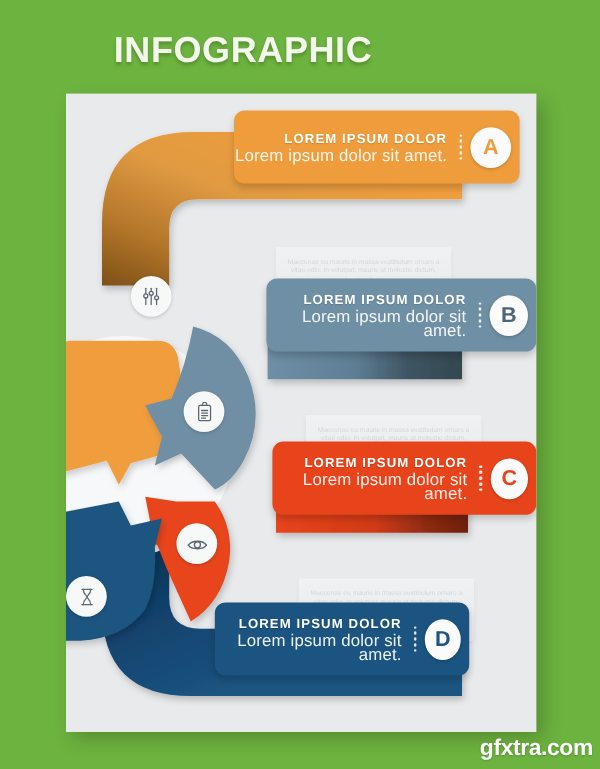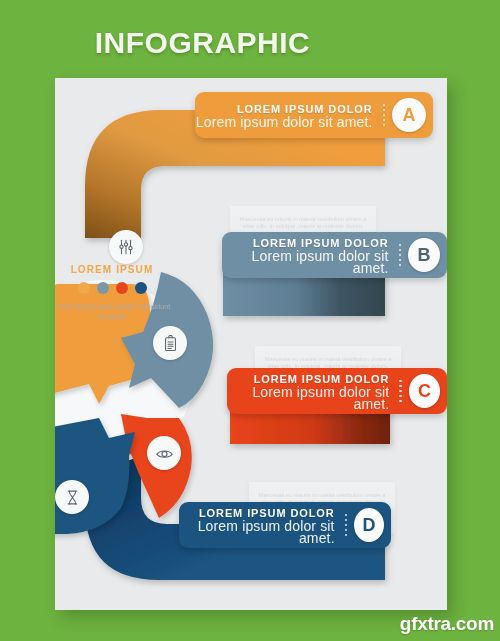--- a/index.html
+++ b/index.html
@@ -20,21 +20,21 @@
   
   #page{
     position:absolute;left:55px;top:78px;width:392px;height:532px;
     background:#e9eaec;
     box-shadow:6px 7px 14px rgba(20,40,10,.25);
     overflow:hidden;
   }
   
   
   .bar{
-    position:absolute;height:46px;border-radius:9px;
+    position:absolute;height:61px;border-radius:9px;
     display:flex;align-items:center;justify-content:flex-end;
     box-shadow:0 3px 6px rgba(0,0,0,.18);
   }
   .bar-txt{text-align:right;color:#fff;padding-right:6px;}
   .bar-title{font-size:11px;font-weight:bold;letter-spacing:.9px;line-height:13px;
              text-shadow:0 1px 1px rgba(0,0,0,.15);}
   .bar-sub{font-size:14px;line-height:12px;opacity:.92;letter-spacing:.15px;}
   .dots{display:flex;flex-direction:column;gap:2.5px;margin:0 7px 0 4px;}
   .dots i{display:block;width:2.4px;height:2.4px;border-radius:50%;background:rgba(255,255,255,.85);}
   .badge{
@@ -188,30 +188,20 @@
     <div class="seg-icon" style="left:12px;top:278px;">
       <svg width="17" height="17" viewBox="0 0 24 24" fill="none" stroke="#5d6671" stroke-width="1.5" stroke-linecap="round" stroke-linejoin="round">
         <line x1="6" y1="3" x2="18" y2="3"></line>
         <line x1="6" y1="21" x2="18" y2="21"></line>
         <path d="M7.5 3 C 7.5 8.5 12 10.5 12 12 C 12 13.5 7.5 15.5 7.5 21"></path>
         <path d="M16.5 3 C 16.5 8.5 12 10.5 12 12 C 12 13.5 16.5 15.5 16.5 21"></path>
       </svg>
     </div>
   </div>
 
-  <div id="centerbox">
-    <div id="center-title">LOREM IPSUM</div>
-    <div id="center-dots">
-      <span style="background: rgb(240, 168, 74);"></span>
-      <span style="background: rgb(125, 151, 170);"></span>
-      <span style="background: rgb(232, 68, 27);"></span>
-      <span style="background: rgb(27, 84, 128);"></span>
-    </div>
-    <div id="center-sub">Lorem ipsum dolor tempor incididunt ut labore</div>
-  </div>
 
   <div class="bar" style="left:140px;top:14px;width:238px;background:#ef9d3c;">
     <div class="bar-txt">
       <div class="bar-title">LOREM IPSUM DOLOR</div>
       <div class="bar-sub">Lorem ipsum dolor sit amet.</div>
     </div>
     <div class="dots">
       <i></i>
         <i></i>
         <i></i>

